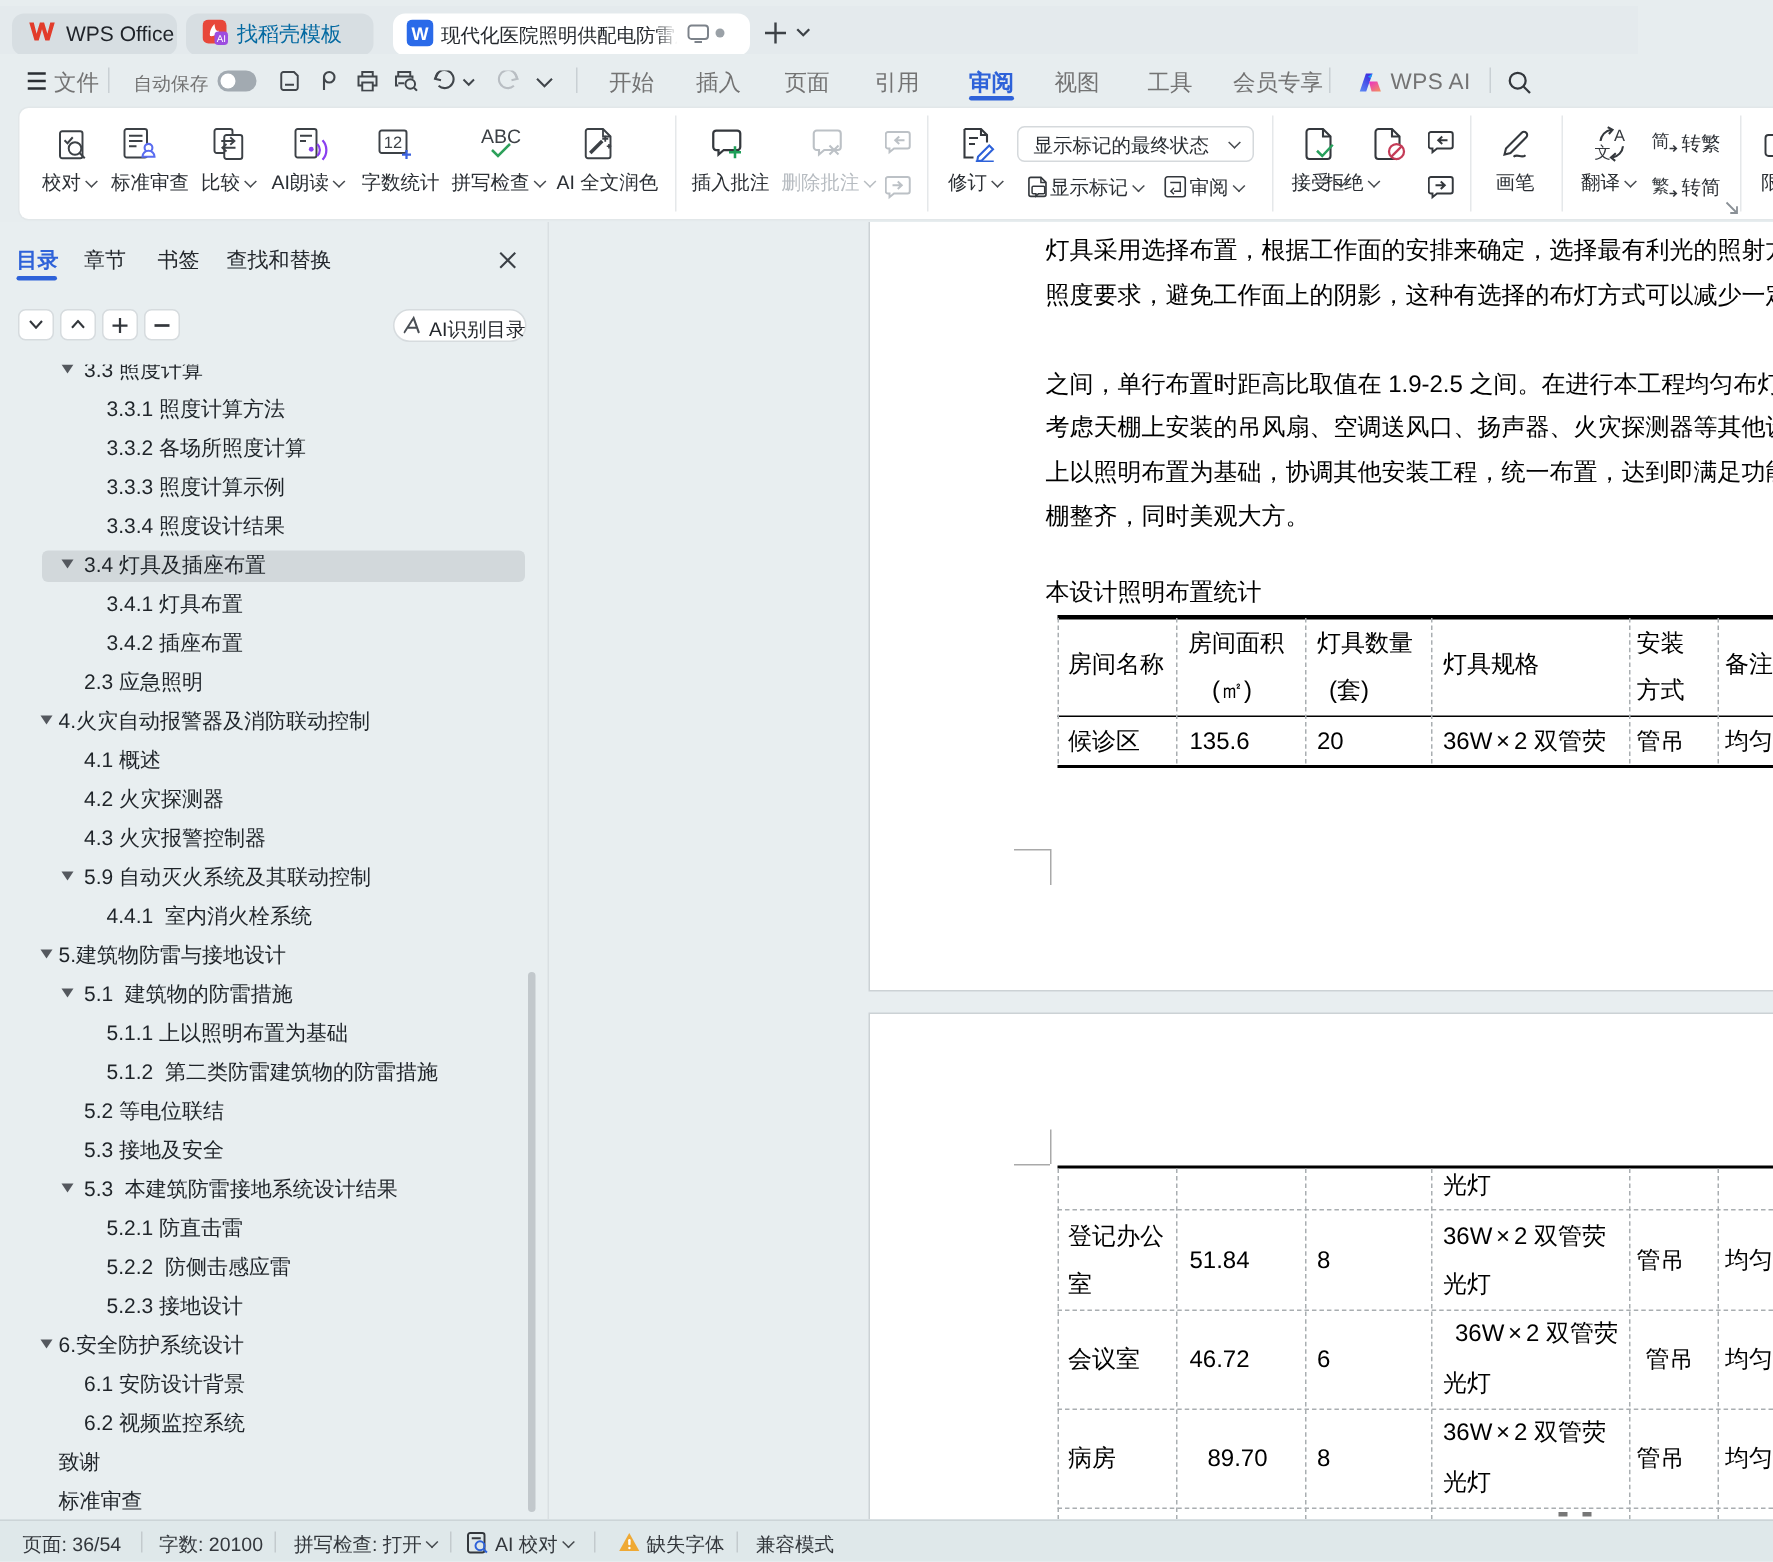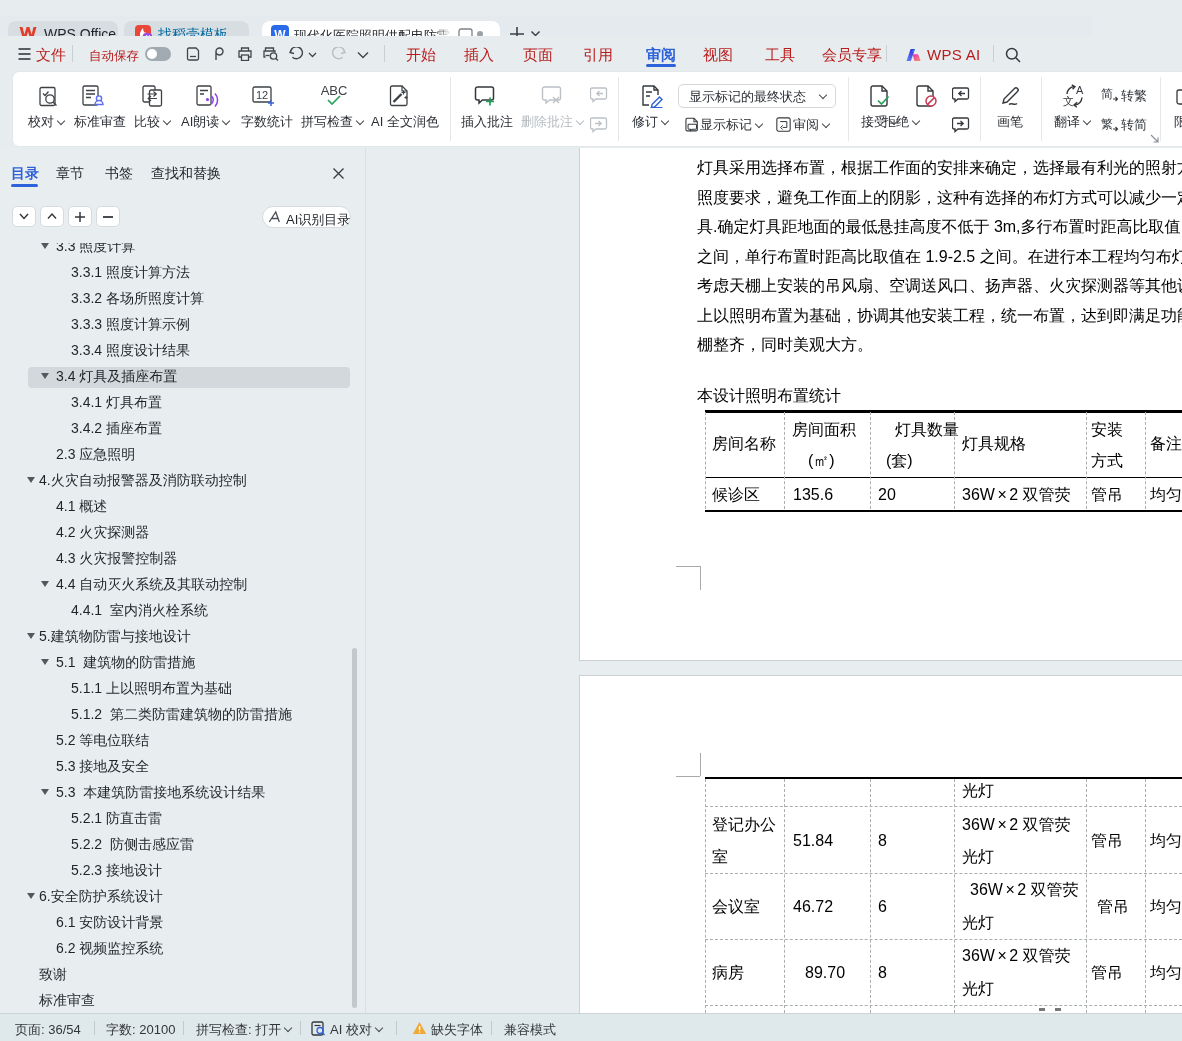--- a/index.html
+++ b/index.html
@@ -4,26 +4,26 @@
 *{margin:0;padding:0;box-sizing:border-box}
 html,body{width:1182px;height:1041px;overflow:hidden}
 body{font-family:"Liberation Sans",sans-serif;position:relative;background:#e7edef;-webkit-font-smoothing:antialiased}
 .abs{position:absolute}
 .t{position:absolute;white-space:nowrap;color:#24282d}
 .sep{position:absolute;width:1px;background:#c9d0d4}
 .chev{display:inline-block;width:6px;height:6px;border-right:1.3px solid #45494e;border-bottom:1.3px solid #45494e;transform:rotate(45deg);vertical-align:2px;margin-left:4px}
 .chev.g{border-color:#b7bcc1}
 svg{display:block}
 
-#tabbar{position:absolute;left:0;top:16px;width:1092px;height:36px;background:#e4eaed}
+#tabbar{position:absolute;left:0;top:4px;width:1092px;height:36px;background:#e4eaed}
 .tab{position:absolute;top:5px;height:28px;border-radius:8px;background:#d7dee2}
 .tab.active{background:#fff}
 
 #menubar{position:absolute;left:0;top:36px;width:1182px;height:36px;background:#e7edef}
-.mitem{position:absolute;top:10px;font-size:15px;color:#b91c1c;white-space:nowrap}
+.mitem{position:absolute;top:10px;font-size:15px;color:#737373;white-space:nowrap}
 
 #ribbon{position:absolute;left:13px;top:72px;width:1177px;height:74px;background:#fff;border-radius:6px 0 0 6px;box-shadow:0 0 0 1px #e2e7e9}
 .ric{position:absolute}
 .rlb{position:absolute;font-size:13px;color:#2b2f34;white-space:nowrap;line-height:15px}
 .rsep{position:absolute;top:5px;height:64px;width:1px;background:#e5e8ea}
 
 #content{position:absolute;left:0;top:148px;width:1182px;height:865px;background:#e8eef0;overflow:hidden}
 #sidebar{position:absolute;left:0;top:0;width:366px;height:865px;background:#e8eef0;border-right:1px solid #d9dfe2}
 .stab{position:absolute;top:17px;font-size:14px;color:#23272c;white-space:nowrap}
 .sbtn{position:absolute;top:58px;height:21px;background:#fff;border:1px solid #d6dbde;border-radius:5px}
@@ -344,21 +344,21 @@
         <div class="toc" style="left:56px;top:123px">3.4 灯具及插座布置</div>
       <div class="toc" style="left:71px;top:149px">3.4.1 灯具布置</div>
       <div class="toc" style="left:71px;top:175px">3.4.2 插座布置</div>
       <div class="toc" style="left:56px;top:201px">2.3 应急照明</div>
       <div class="tri" style="left:27px;top:234px"></div>
         <div class="toc" style="left:39px;top:227px">4.火灾自动报警器及消防联动控制</div>
       <div class="toc" style="left:56px;top:253px">4.1 概述</div>
       <div class="toc" style="left:56px;top:279px">4.2 火灾探测器</div>
       <div class="toc" style="left:56px;top:305px">4.3 火灾报警控制器</div>
       <div class="tri" style="left:41px;top:338px"></div>
-        <div class="toc" style="left:56px;top:331px">4.4 自动灭火系统及其联动控制</div>
+        <div class="toc" style="left:56px;top:331px">5.9 自动灭火系统及其联动控制</div>
       <div class="toc" style="left:71px;top:357px">4.4.1&nbsp; 室内消火栓系统</div>
       <div class="tri" style="left:27px;top:390px"></div>
         <div class="toc" style="left:39px;top:383px">5.建筑物防雷与接地设计</div>
       <div class="tri" style="left:41px;top:416px"></div>
         <div class="toc" style="left:56px;top:409px">5.1&nbsp; 建筑物的防雷措施</div>
       <div class="toc" style="left:71px;top:435px">5.1.1 上以照明布置为基础</div>
       <div class="toc" style="left:71px;top:461px">5.1.2&nbsp; 第二类防雷建筑物的防雷措施</div>
       <div class="toc" style="left:56px;top:487px">5.2 等电位联结</div>
       <div class="toc" style="left:56px;top:513px">5.3 接地及安全</div>
       <div class="tri" style="left:41px;top:546px"></div>
@@ -373,40 +373,39 @@
       <div class="toc" style="left:39px;top:721px">致谢</div>
       <div class="toc" style="left:39px;top:747px">标准审查</div>
     </div>
     <div class="abs" style="left:352px;top:500px;width:5px;height:360px;border-radius:3px;background:#c2c8cc"></div>
   </div>
   <div id="docarea">
     <div class="page" id="page1" style="top:-20px;height:532px"></div>
     <div class="page" id="page2" style="top:528px;height:400px"></div>
     <div class="doct" style="left:330px;top:9px">灯具采用选择布置，根据工作面的安排来确定，选择最有利光的照射方</div>
     <div class="doct" style="left:330px;top:38.5px">照度要求，避免工作面上的阴影，这种有选择的布灯方式可以减少一定</div>
-    <div class="doct" style="left:330px;top:68px">具.确定灯具距地面的最低悬挂高度不低于 3m,多行布置时距高比取值</div>
     <div class="doct" style="left:330px;top:97.5px">之间，单行布置时距高比取值在 1.9-2.5 之间。在进行本工程均匀布灯</div>
     <div class="doct" style="left:330px;top:127px">考虑天棚上安装的吊风扇、空调送风口、扬声器、火灾探测器等其他设</div>
     <div class="doct" style="left:330px;top:156.5px">上以照明布置为基础，协调其他安装工程，统一布置，达到即满足功能</div>
     <div class="doct" style="left:330px;top:186px">棚整齐，同时美观大方。</div>
     <div class="doct" style="left:330px;top:237px">本设计照明布置统计</div>
 
     <div class="bline" style="left:338px;top:262px;width:477px;height:2.5px"></div>
     <div class="bline" style="left:338px;top:329px;width:477px;height:1.2px"></div>
     <div class="bline" style="left:338px;top:361.5px;width:477px;height:2.5px"></div>
     <div class="dashv" style="left:338px;top:264px;height:97px"></div>
     <div class="dashv" style="left:417px;top:264px;height:97px"></div>
     <div class="dashv" style="left:503px;top:264px;height:97px"></div>
     <div class="dashv" style="left:587px;top:264px;height:97px"></div>
     <div class="dashv" style="left:719px;top:264px;height:97px"></div>
     <div class="dashv" style="left:778px;top:264px;height:97px"></div>
     <div class="doct" style="left:345px;top:285px">房间名称</div>
     <div class="doct" style="left:425px;top:271px">房间面积</div>
     <div class="doct" style="left:441px;top:302px">(㎡)</div>
-    <div class="doct" style="left:528px;top:271px">灯具数量</div>
+    <div class="doct" style="left:511px;top:271px">灯具数量</div>
     <div class="doct" style="left:519px;top:302px">(套)</div>
     <div class="doct" style="left:595px;top:285px">灯具规格</div>
     <div class="doct" style="left:724px;top:271px">安装</div>
     <div class="doct" style="left:724px;top:302px">方式</div>
     <div class="doct" style="left:783px;top:285px">备注</div>
     <div class="doct" style="left:345px;top:335.5px">候诊区</div>
     <div class="doct" style="left:426px;top:335.5px">135.6</div>
     <div class="doct" style="left:511px;top:335.5px">20</div>
     <div class="doct" style="left:595px;top:335.5px">36W<span class="x">×</span>2 双管荧</div>
     <div class="doct" style="left:724px;top:335.5px">管吊</div>

